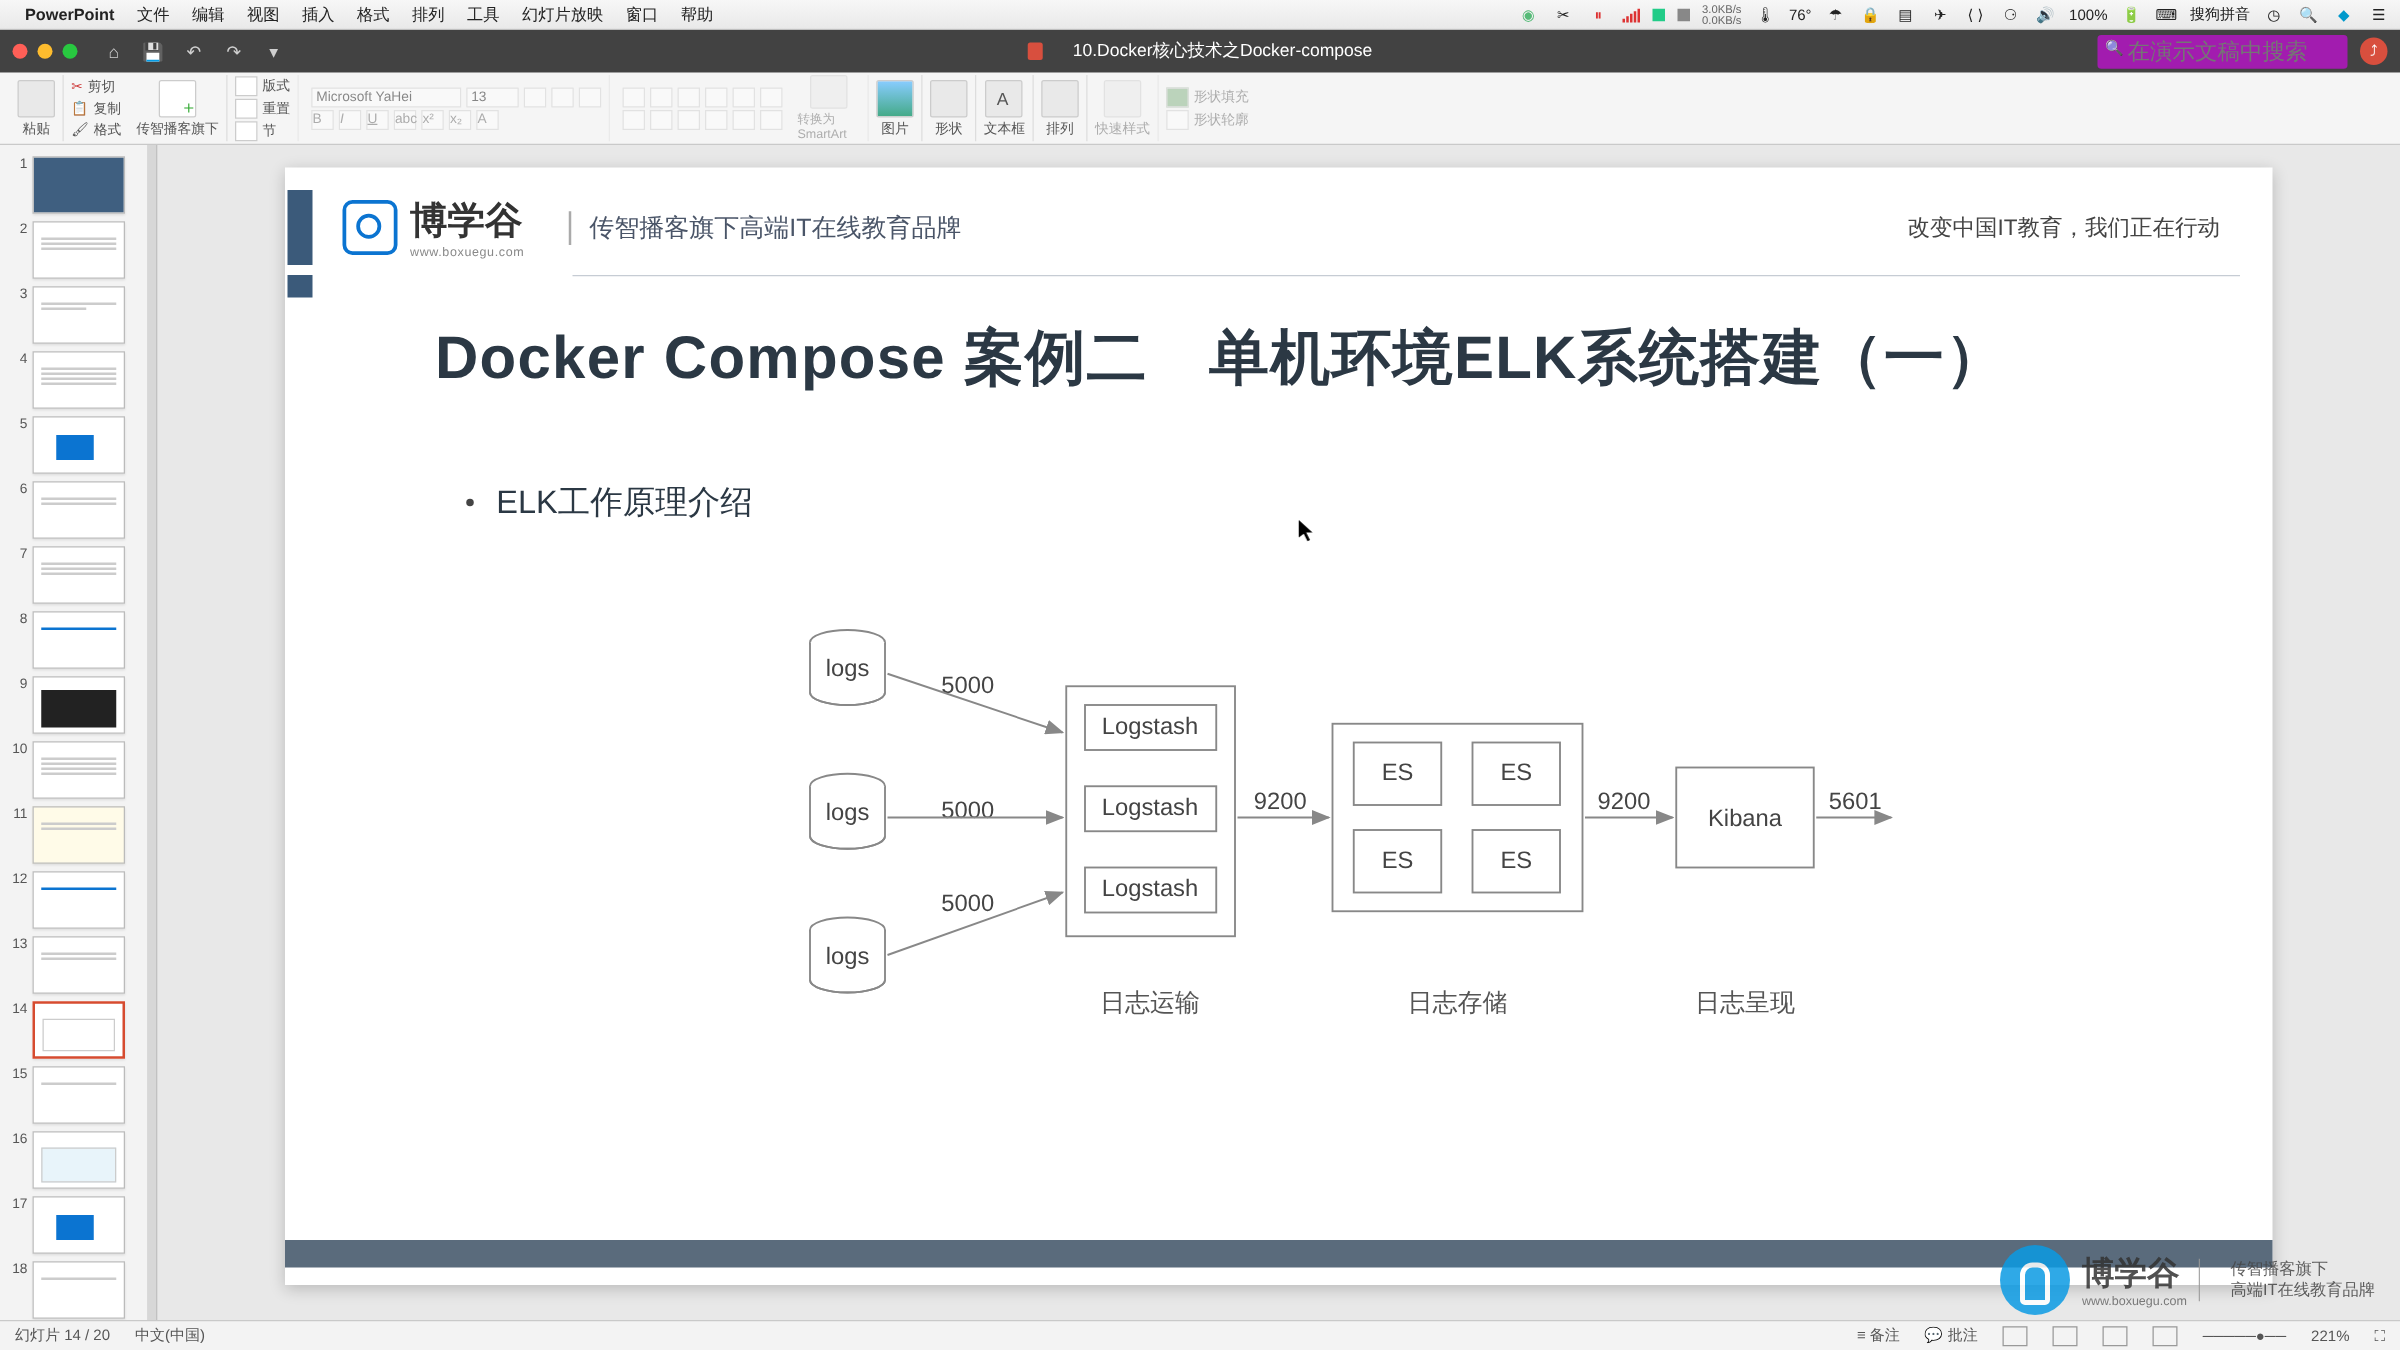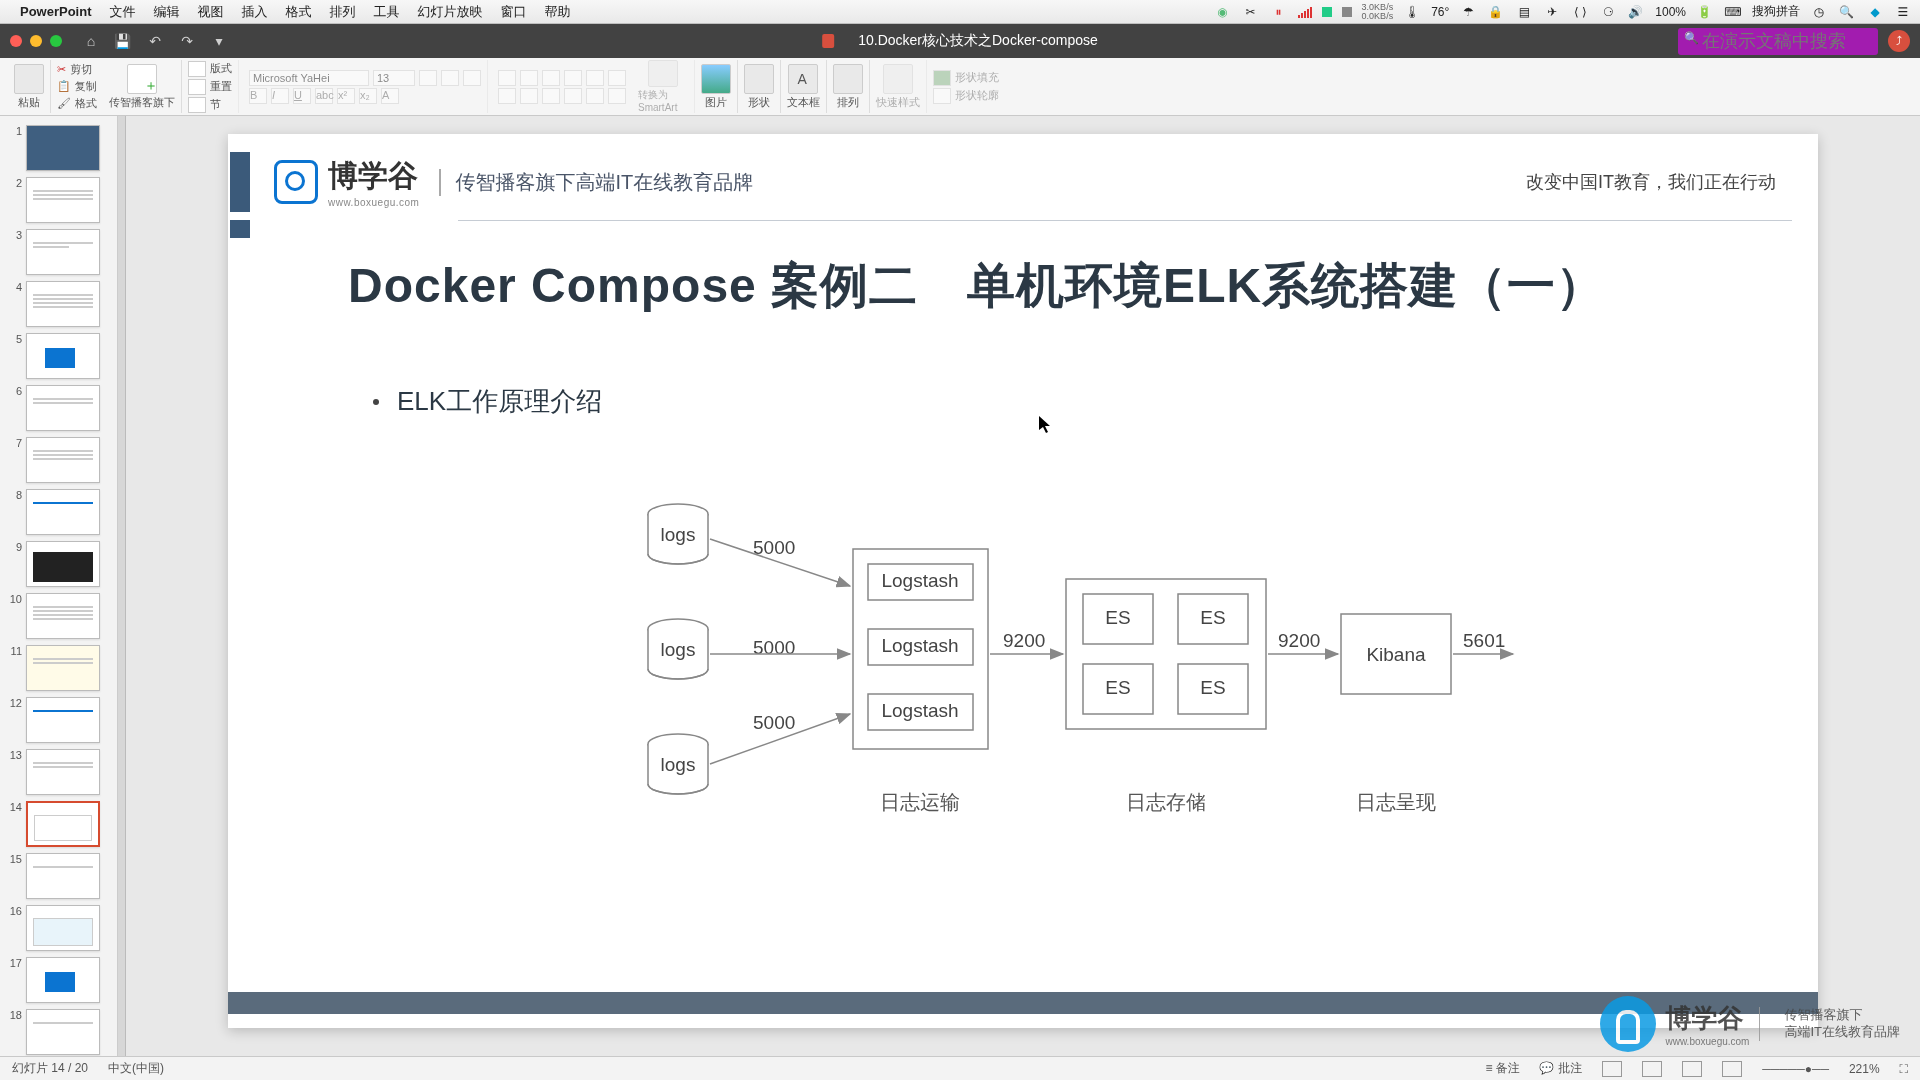--- a/index.html
+++ b/index.html
@@ -66,21 +66,21 @@
 
 
 .slide-hdr{position:absolute;top:18px;left:0;right:0;display:flex;align-items:center}
 .blue-block{width:20px;height:60px;background:#3b5a7a;margin-left:2px}
 .bxg-logo{display:flex;align-items:center;margin-left:24px;gap:10px}
 .bxg-ic{width:44px;height:44px;border:3px solid #0b74d1;border-radius:8px;position:relative}
 .bxg-ic::after{content:"";position:absolute;top:8px;left:8px;width:14px;height:14px;border:3px solid #0b74d1;border-radius:50%}
 .bxg-txt{display:flex;flex-direction:column}
 .bxg-main{font-size:30px;font-weight:bold;color:#333}
 .bxg-sub{font-size:10px;color:#888;letter-spacing:.5px}
-.bxg-tag{margin-left:20px;color:#4a5568;font-size:20px;border-left:2px solid #aaa;padding-left:14px}
+.bxg-tag{margin-left:36px;color:#4a5568;font-size:20px;border-left:2px solid #aaa;padding-left:14px}
 .bxg-right{margin-left:auto;margin-right:42px;font-size:18px;color:#444}
 .hdr-line{position:absolute;top:86px;left:230px;right:26px;height:1px;background:#c6ccd4}
 .blue-block2{position:absolute;top:86px;left:2px;width:20px;height:18px;background:#3b5a7a}
 
 .slide-title{position:absolute;top:120px;left:120px;font-size:48px;font-weight:600;color:#2b3844;letter-spacing:1px}
 .slide-bullet{position:absolute;top:250px;left:145px;font-size:26px;color:#2b3844;display:flex;align-items:center;gap:18px}
 .slide-bullet .dot{width:6px;height:6px;background:#444;border-radius:50%}
 .slide-bullet .ul{}
 
 .diagram{position:absolute;top:345px;left:390px;width:900px;height:380px}

